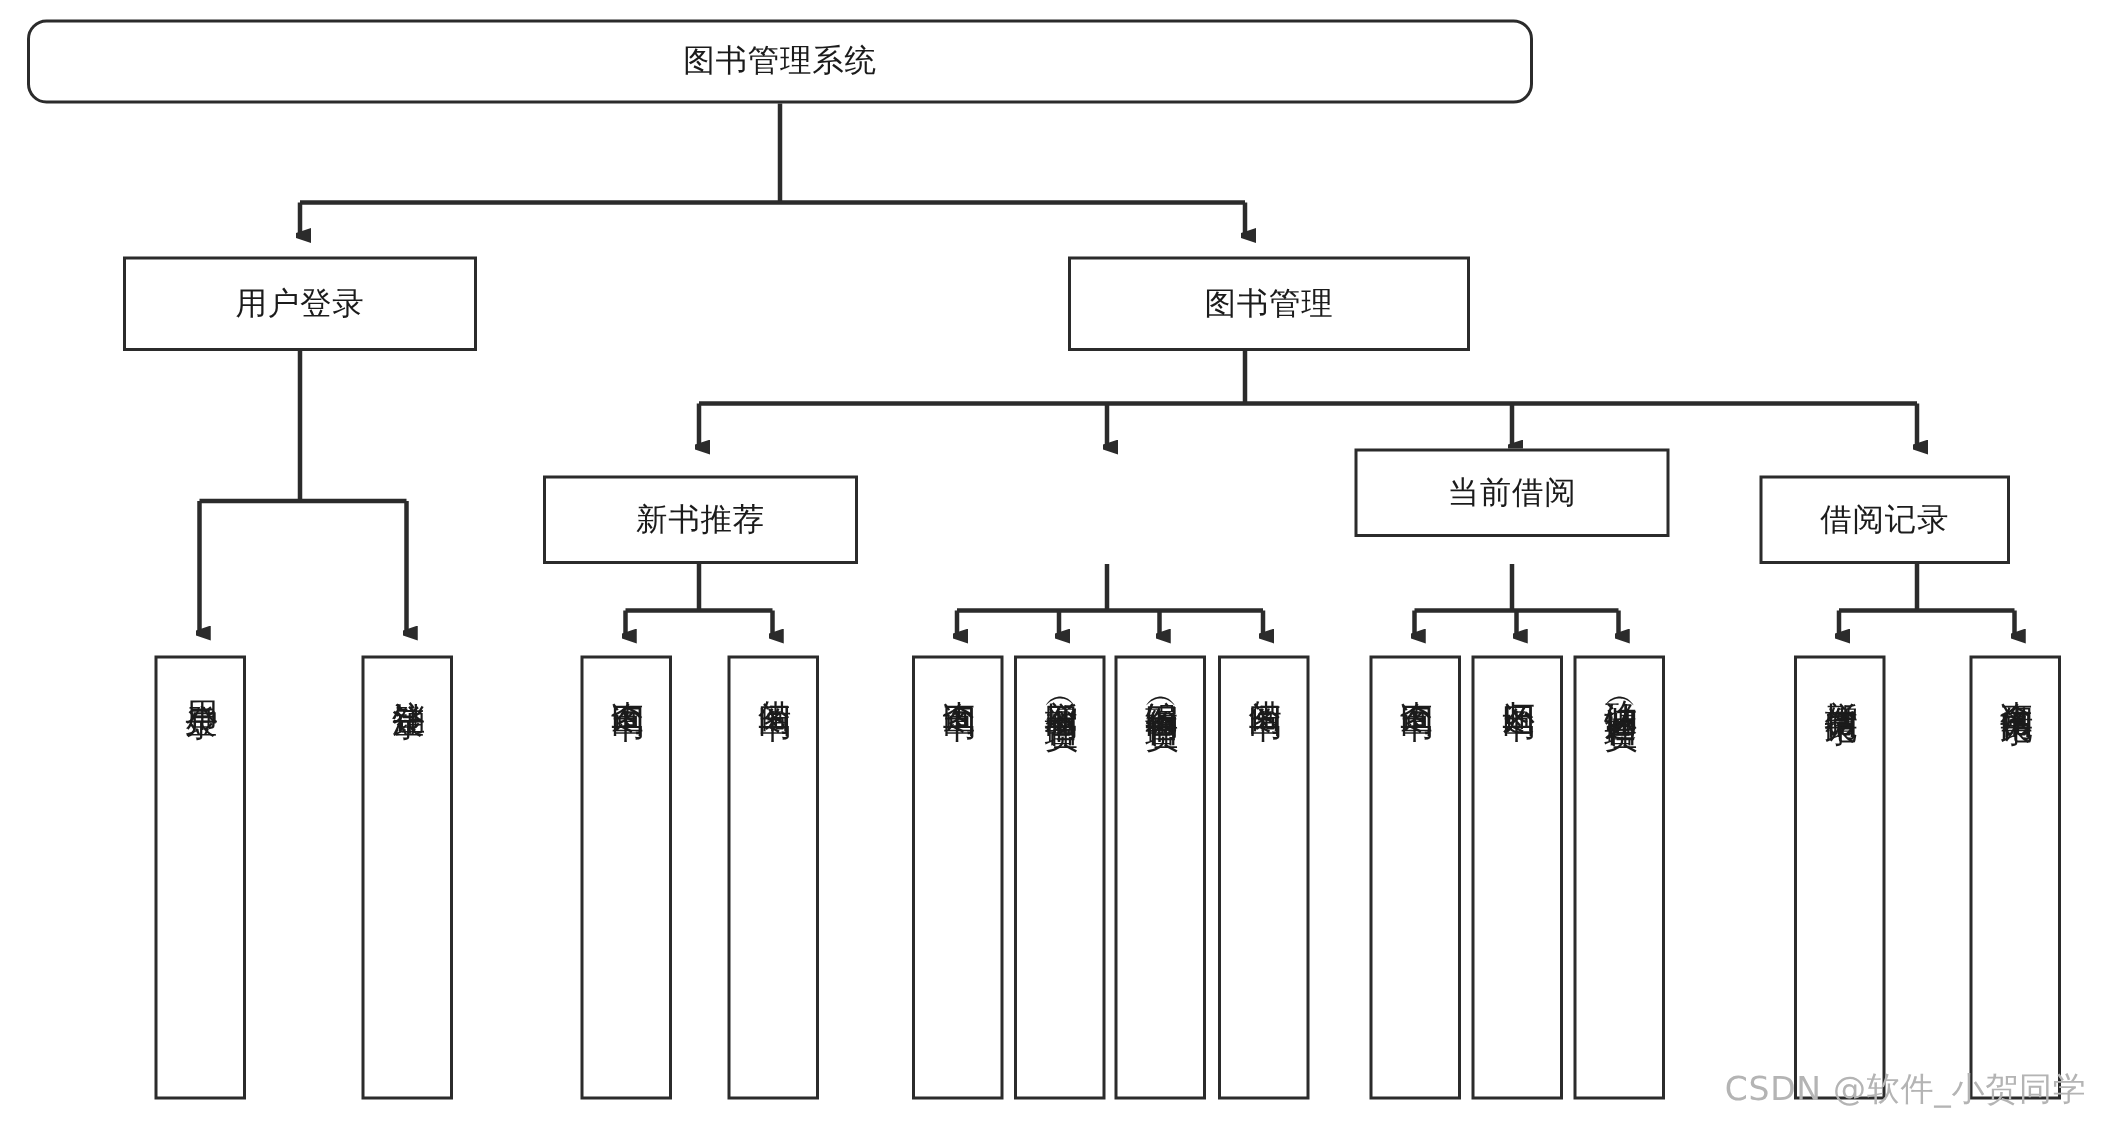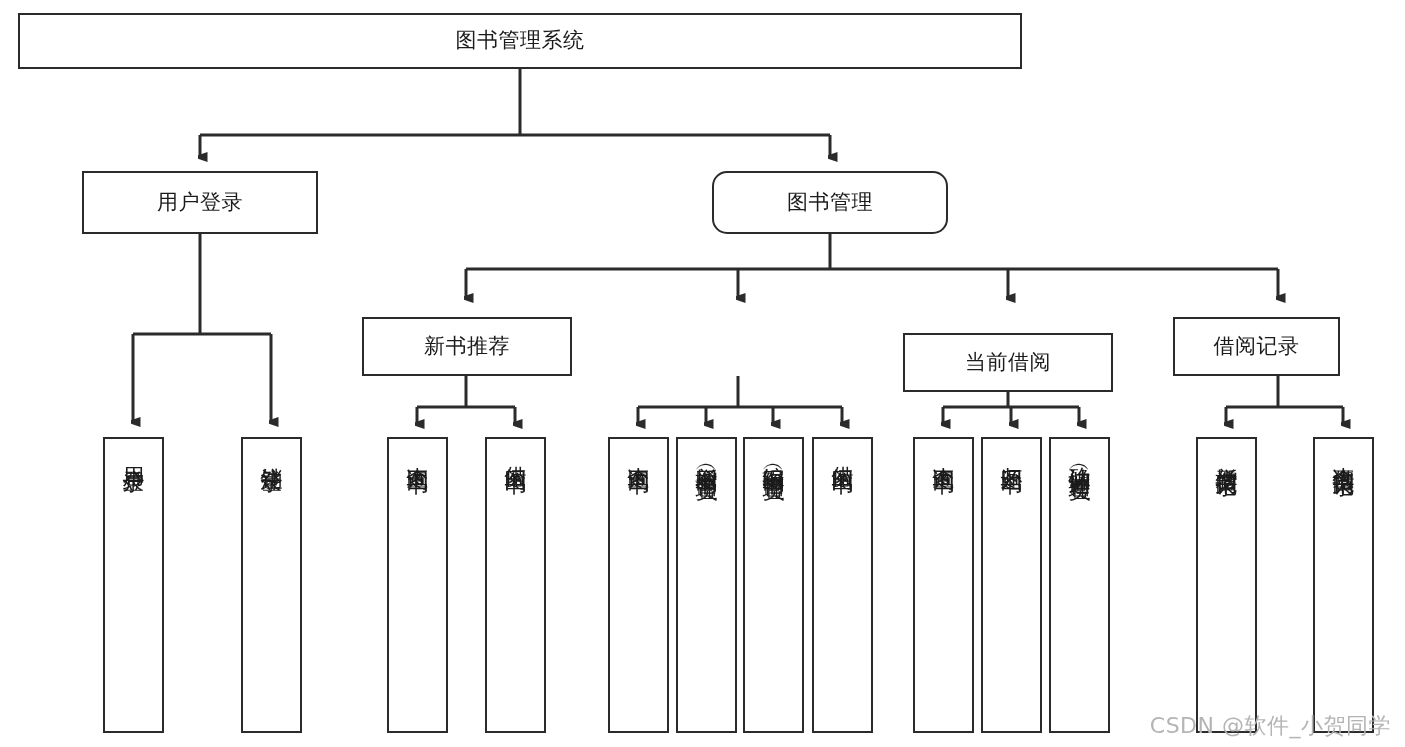--- a/index.html
+++ b/index.html
@@ -113,35 +113,35 @@
       <path d="M1011,407 L1011,424" marker-end="url(#arrow)"></path>
       <path d="M1079,407 L1079,424" marker-end="url(#arrow)"></path>
 
       <path d="M1278,376 L1278,407"></path>
       <path d="M1226,407 L1343,407"></path>
       <path d="M1226,407 L1226,424" marker-end="url(#arrow)"></path>
       <path d="M1343,407 L1343,424" marker-end="url(#arrow)"></path>
     </g>
   </svg>
 
-  <div class="node root" style="left:18px;top:13px;width:1004px;height:56px;">
+  <div class="node root" style="left:18px;top:13px;width:1004px;height:56px;border-radius:13px;">
     <span class="node-label">图书管理系统</span>
   </div>
 
   <div class="node level2" style="left:82px;top:171px;width:236px;height:63px;">
     <span class="node-label">用户登录</span>
   </div>
-  <div class="node level2" style="left:712px;top:171px;width:236px;height:63px;border-radius:15px;">
+  <div class="node level2" style="left:712px;top:171px;width:268px;height:63px;">
     <span class="node-label">图书管理</span>
   </div>
 
   <div class="node level3" style="left:362px;top:317px;width:210px;height:59px;">
     <span class="node-label">新书推荐</span>
   </div>
-  <div class="node level3" style="left:903px;top:333px;width:210px;height:59px;">
+  <div class="node level3" style="left:903px;top:299px;width:210px;height:59px;">
     <span class="node-label">当前借阅</span>
   </div>
   <div class="node level3" style="left:1173px;top:317px;width:167px;height:59px;">
     <span class="node-label">借阅记录</span>
   </div>
 
   <div class="node leaf" style="left:103px;top:437px;width:61px;height:296px;">
     <span class="node-label">用户登录</span>
   </div>
   <div class="node leaf" style="left:241px;top:437px;width:61px;height:296px;">

